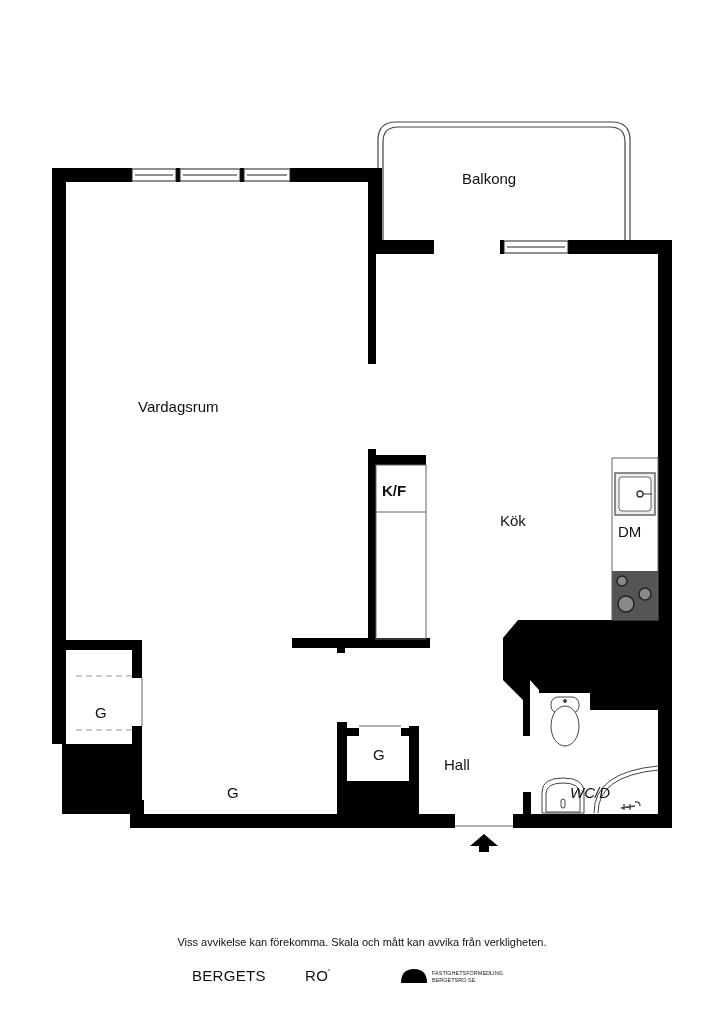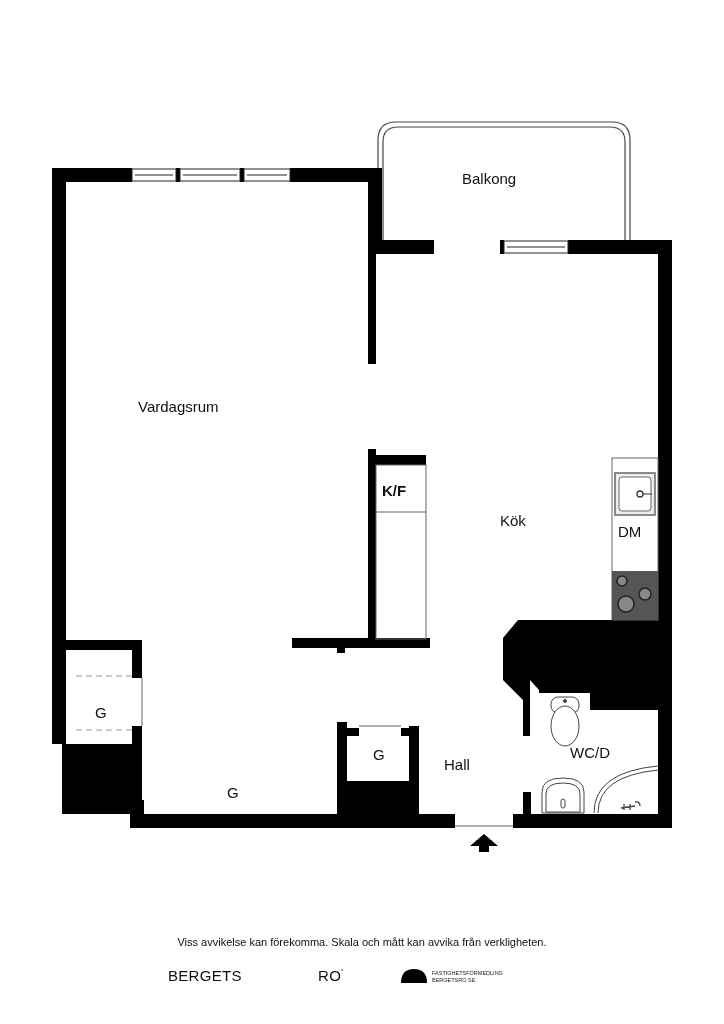--- a/index.html
+++ b/index.html
@@ -115,26 +115,26 @@
 
   <path d="M484 834 L498 846 L489 846 L489 852 L479 852 L479 846 L470 846 Z" fill="#000"></path>
 </svg>
 
 <div class="lbl" style="left:138px;top:398px;">Vardagsrum</div>
 <div class="lbl" style="left:462px;top:170px;">Balkong</div>
 <div class="lbl" style="left:500px;top:512px;">Kök</div>
 <div class="lbl" style="left:382px;top:482px;font-weight:bold;">K/F</div>
 <div class="lbl" style="left:618px;top:523px;">DM</div>
 <div class="lbl" style="left:444px;top:748px;margin-top:8px;">Hall</div>
-<div class="lbl" style="left:570px;top:744px;">WC/D</div>
+<div class="lbl" style="left:570px;top:784px;font-style:italic;">WC/D</div>
 <div class="lbl" style="left:95px;top:704px;">G</div>
 <div class="lbl" style="left:227px;top:784px;">G</div>
 <div class="lbl" style="left:373px;top:746px;">G</div>
 
 <div class="disclaimer">Viss avvikelse kan förekomma. Skala och mått kan avvika från verkligheten.</div>
 
-<div class="brand" style="left:168px;">BERGETS</div>
-<div class="brand" style="left:318px;"><span>RO</span><sup style="font-size:8px;">˚</sup></div>
+<div class="brand" style="left:192px;">BERGETS</div>
+<div class="brand" style="left:305px;"><span>RO</span><sup style="font-size:8px;">˚</sup></div>
 <svg style="position:absolute;left:401px;top:969px;" width="26" height="14">
   <path d="M0 14 Q0 0 13 0 Q26 0 26 14 Z" fill="#000"></path>
 </svg>
 <div class="small" style="left:432px;top:970px;">FASTIGHETSFÖRMEDLING</div>
 <div class="small" style="left:432px;top:977px;">BERGETSRO.SE</div>
 
 </body></html>

